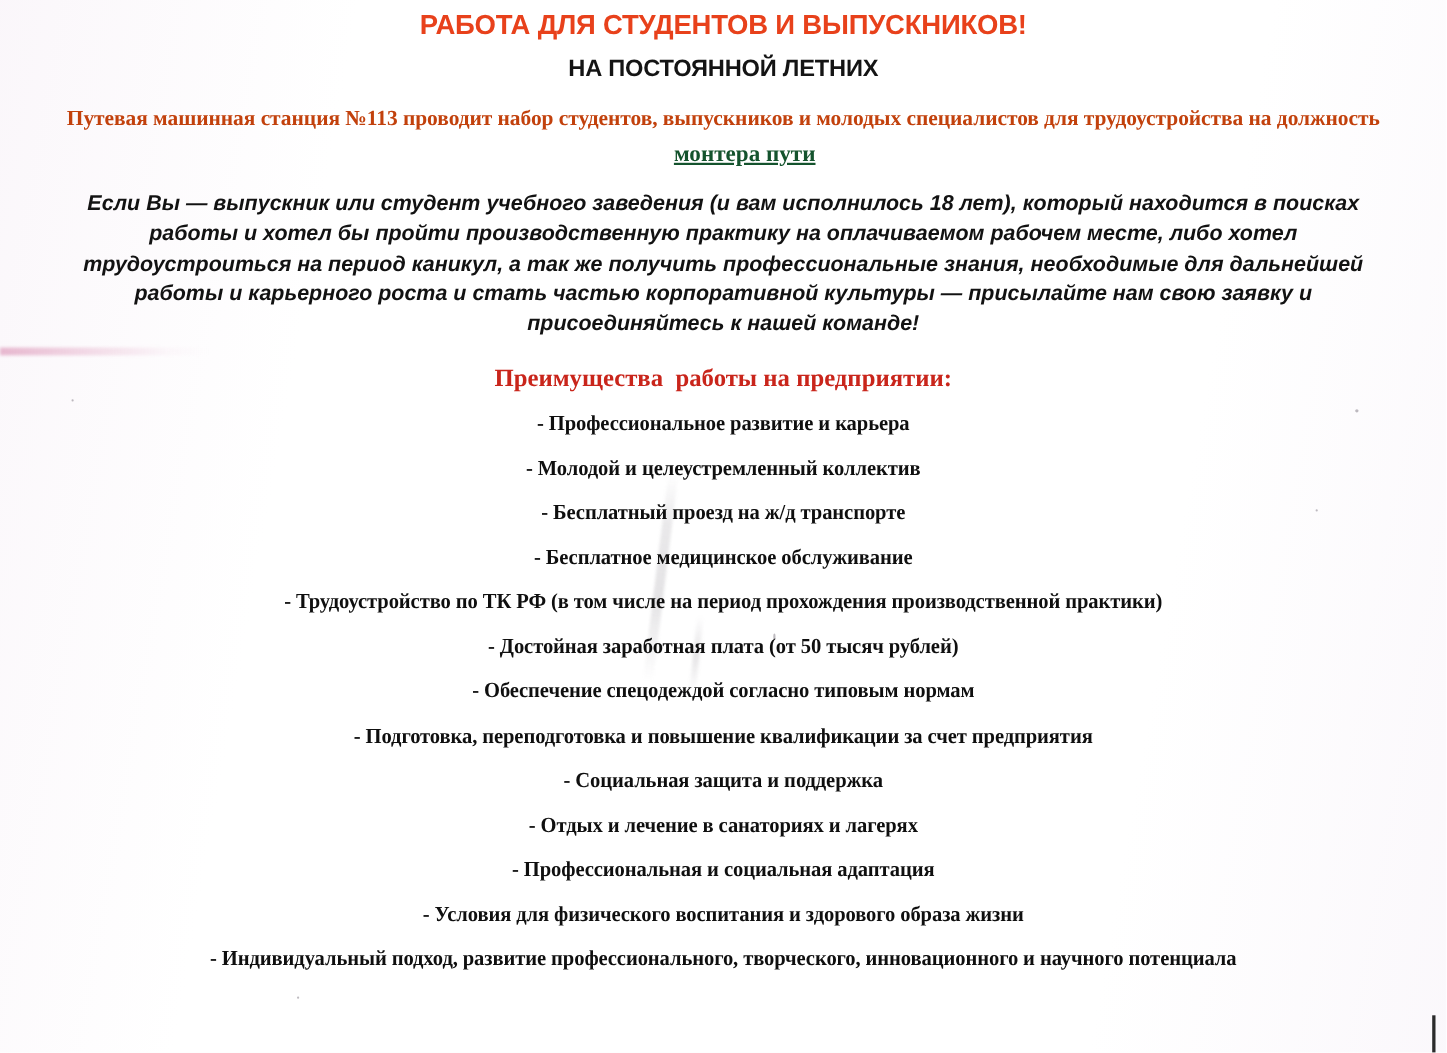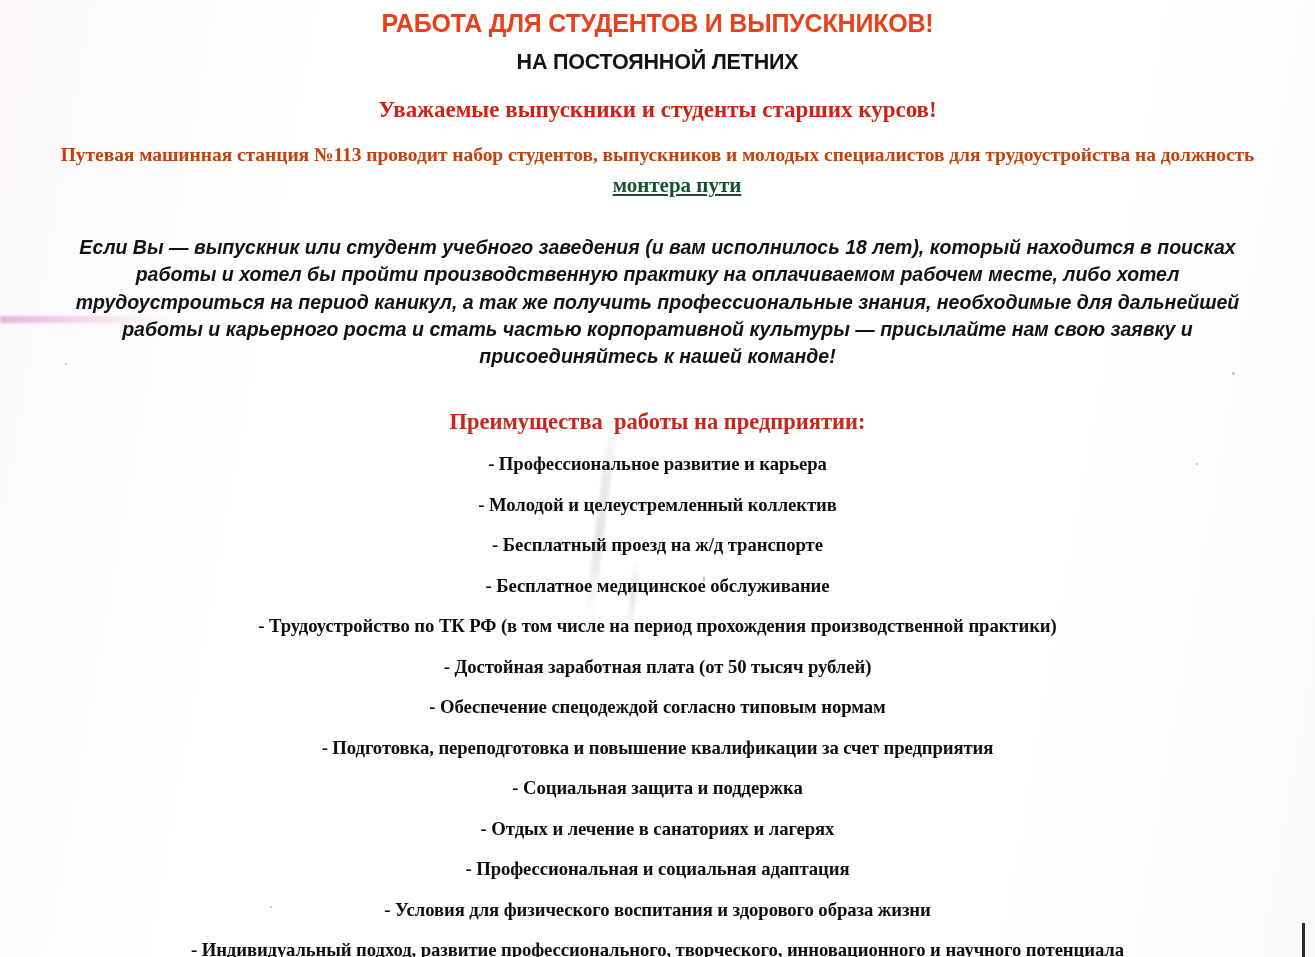--- a/index.html
+++ b/index.html
@@ -146,21 +146,21 @@
   #pitch {
     color: #121212;
     font-family: "Liberation Sans Narrow", "Liberation Sans", "DejaVu Sans", sans-serif;
     font-weight: bold;
     font-style: italic;
     font-stretch: condensed;
     font-size: 19.5px;
     line-height: 1.40;
     padding-top: 20px;
     width: 1200px;
-    margin: 16px auto;
+    margin: 0 auto;
     text-align: center;
   }
 
   
   #benefits-heading {
     color: #c9251b;
     font-family: "Liberation Serif", "DejaVu Serif", serif;
     font-weight: bold;
     font-size: 22.5px;
     padding-top: 22px;
@@ -202,21 +202,20 @@
   <div class="speck" style="left:65px; top:363px; width:2px; height:2px;"></div>
 
   <div id="content">
 
     <div class="line hdr-sans" id="title-main">РАБОТА ДЛЯ СТУДЕНТОВ И ВЫПУСКНИКОВ!</div>
 
     <div class="line hdr-sans" id="title-sub">
       <div>НА ПОСТОЯННОЙ ЛЕТНИХ</div>
     </div>
 
-    <div class="line" id="greeting">Уважаемые выпускники и студенты старших курсов!</div>
 
     <div class="line" id="recruit-line">Путевая машинная станция №113 проводит набор студентов, выпускников и молодых специалистов для трудоустройства на должность</div>
 
     <div class="line" id="position-title">
       <span class="u">монтера пути</span>
     </div>
 
     <div id="pitch">Если Вы — выпускник или студент учебного заведения (и вам исполнилось 18 лет), который находится в поисках работы и хотел бы пройти производственную практику на оплачиваемом рабочем месте, либо хотел трудоустроиться на период каникул, а так же получить профессиональные знания, необходимые для дальнейшей работы и карьерного роста и стать частью корпоративной культуры — присылайте нам свою заявку и присоединяйтесь к нашей команде!</div>
 
     <div class="line" id="benefits-heading">Преимущества  работы на предприятии:</div>

